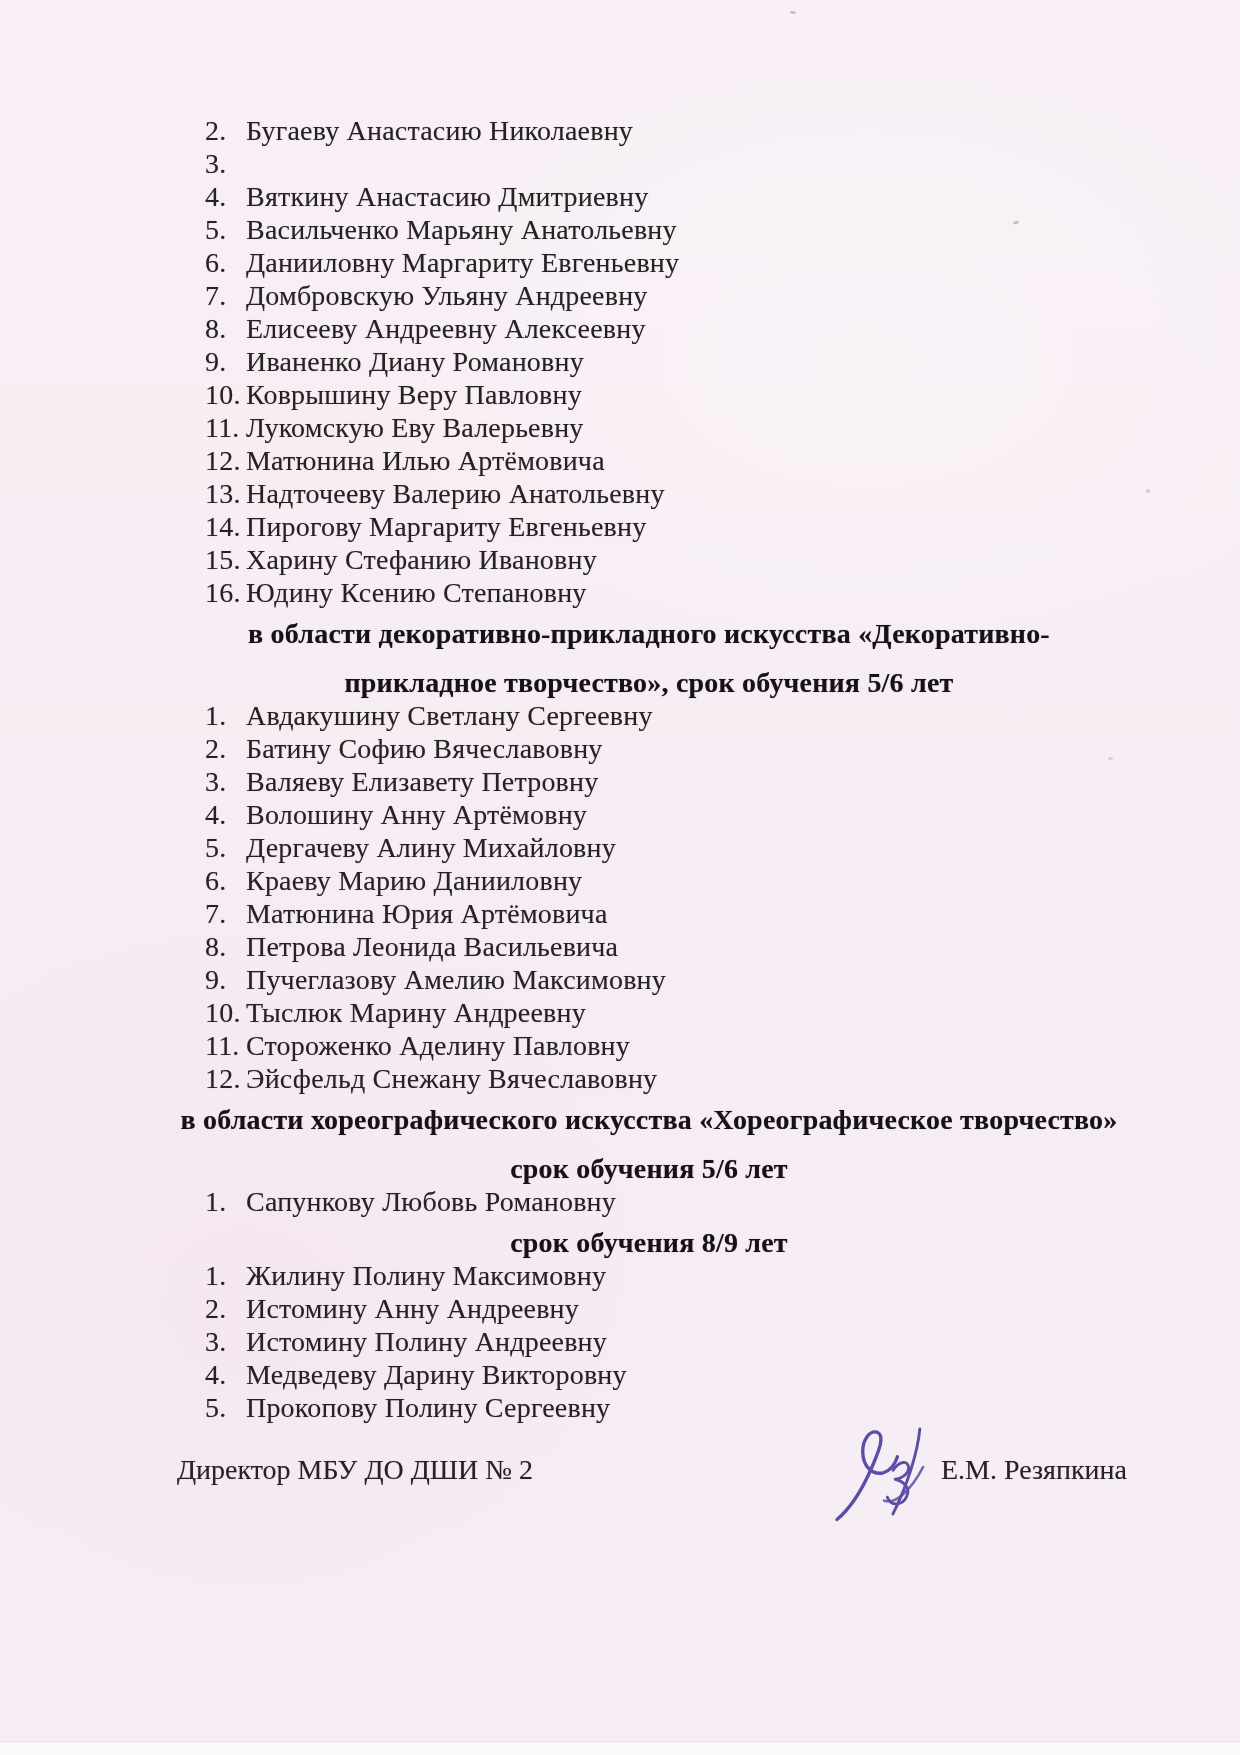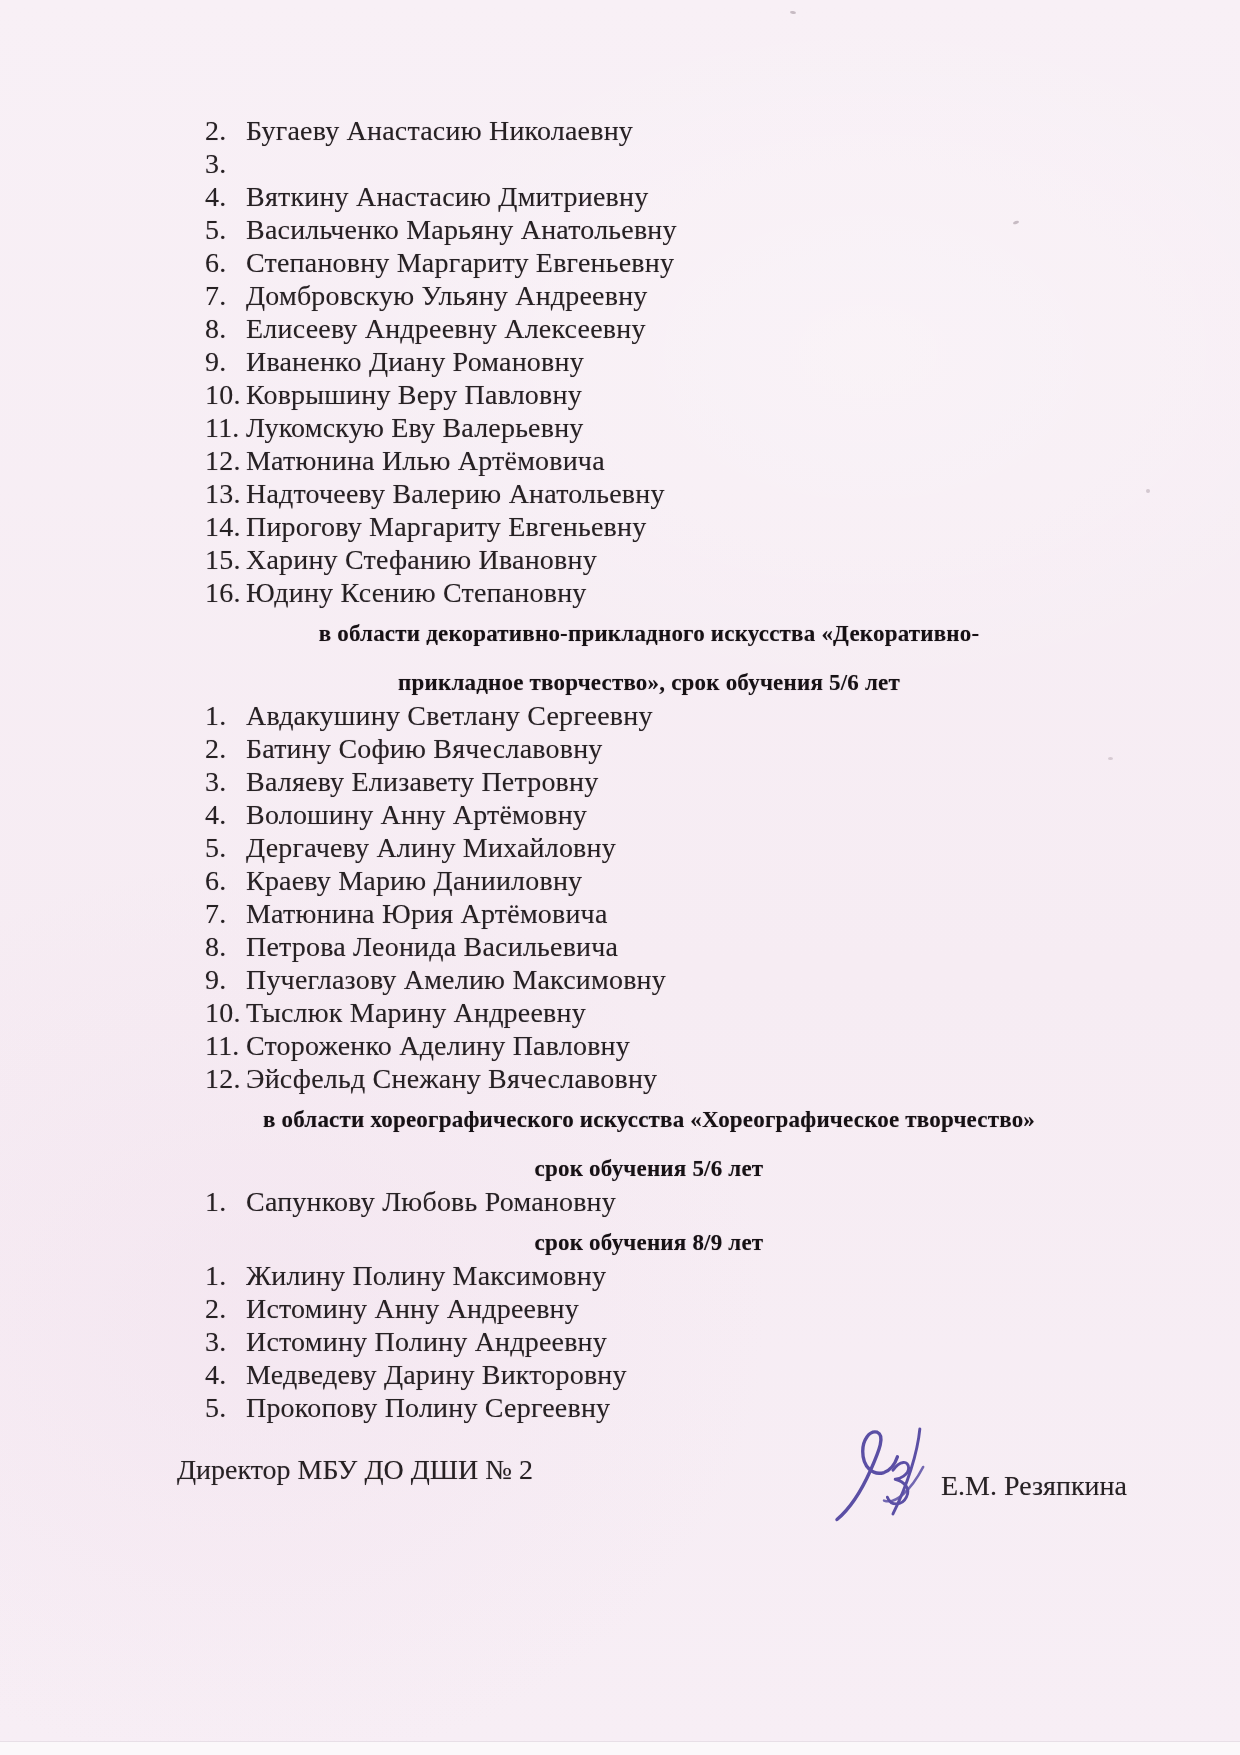--- a/index.html
+++ b/index.html
@@ -22,37 +22,37 @@
     font-size:28px;
     line-height:33px;
     letter-spacing:0.2px;
     text-shadow:0 0 1px rgba(60,40,60,.30);
     white-space:nowrap;
   }
   .num{flex:0 0 41px;}
   .heading{
     font-weight:bold;
     text-align:center;
-    font-size:23px;
+    font-size:28px;
     line-height:33px;
     margin:8px 92px 0 150px;
     color:#161114;
     letter-spacing:0.2px;
     text-shadow:0 0 1px rgba(40,25,40,.35);
     white-space:nowrap;
   }
   .heading.first-line{margin-top:8px;}
   .heading.cont-line{margin-top:16px;}
   .footer{
     position:absolute;top:1443px;left:0;width:100%;height:120px;
     font-size:28px;line-height:33px;
     text-shadow:0 0 1px rgba(60,40,60,.30);
   }
   .dir-label{position:absolute;left:177px;top:10px;white-space:nowrap;}
-  .dir-name{position:absolute;left:941px;top:10px;white-space:nowrap;margin-top:16px;}
+  .dir-name{position:absolute;left:941px;top:10px;white-space:nowrap;}
   .sig{position:absolute;left:828px;top:-22px;width:112px;height:112px;}
   .scan-edge{
     position:absolute;left:0;right:0;bottom:0;height:13px;
     background:#fbf8fa;border-top:1px solid rgba(230,220,228,0.9);
   }
   .speck{position:absolute;border-radius:50%;background:rgba(118,100,112,0.38);}
   .speck.s1{left:1013px;top:221px;width:6px;height:3px;transform:rotate(-18deg);}
   .speck.s2{left:790px;top:11px;width:6px;height:3px;transform:rotate(8deg);}
   .speck.s3{left:1146px;top:489px;width:4px;height:4px;background:rgba(118,100,112,0.28);}
   .speck.s4{left:1108px;top:757px;width:5px;height:3px;background:rgba(118,100,112,0.25);}
@@ -73,21 +73,21 @@
       <div class="row">
         <span class="num">4.</span>
         <span class="name">Вяткину Анастасию Дмитриевну</span>
       </div>
       <div class="row">
         <span class="num">5.</span>
         <span class="name">Васильченко Марьяну Анатольевну</span>
       </div>
       <div class="row">
         <span class="num">6.</span>
-        <span class="name">Степановну Маргариту Евгеньевну</span>
+        <span class="name">Данииловну Маргариту Евгеньевну</span>
       </div>
       <div class="row">
         <span class="num">7.</span>
         <span class="name">Домбровскую Ульяну Андреевну</span>
       </div>
       <div class="row">
         <span class="num">8.</span>
         <span class="name">Елисееву Андреевну Алексеевну</span>
       </div>
       <div class="row">

